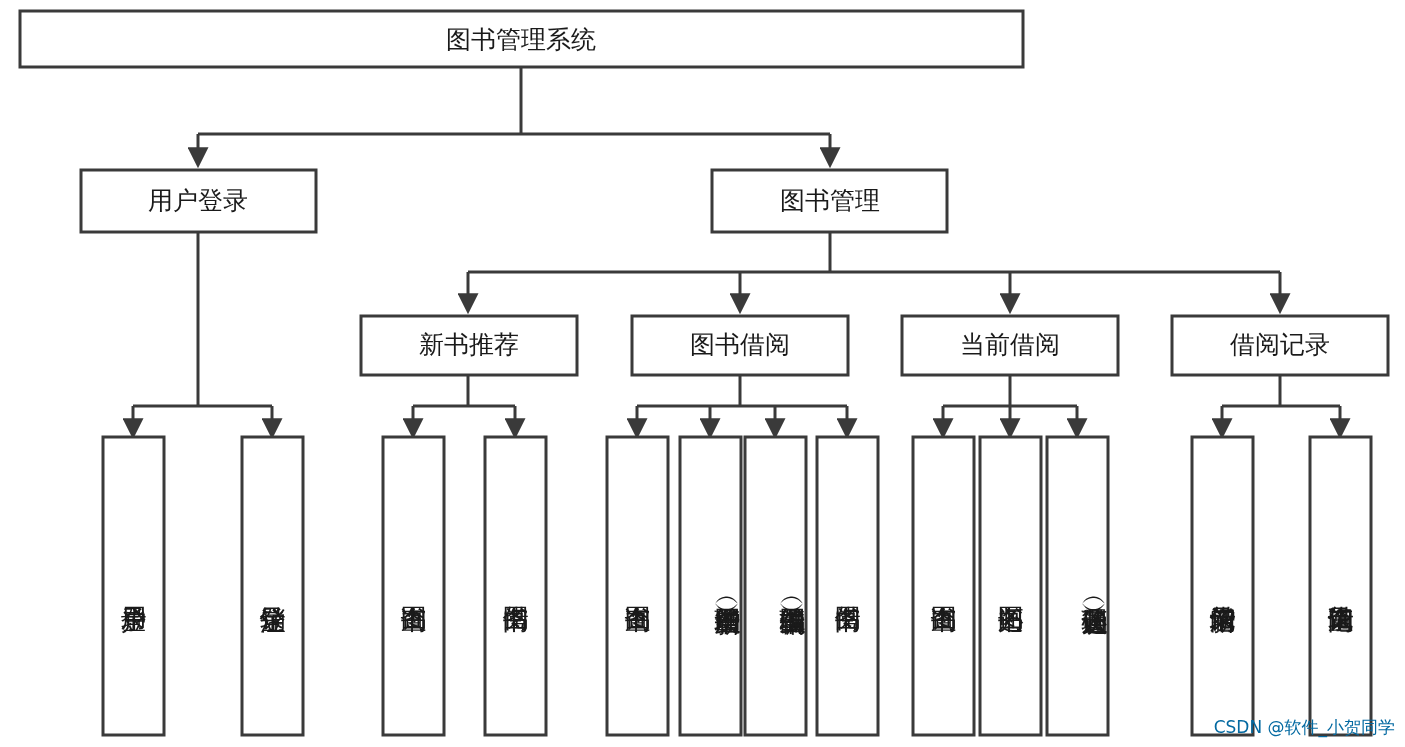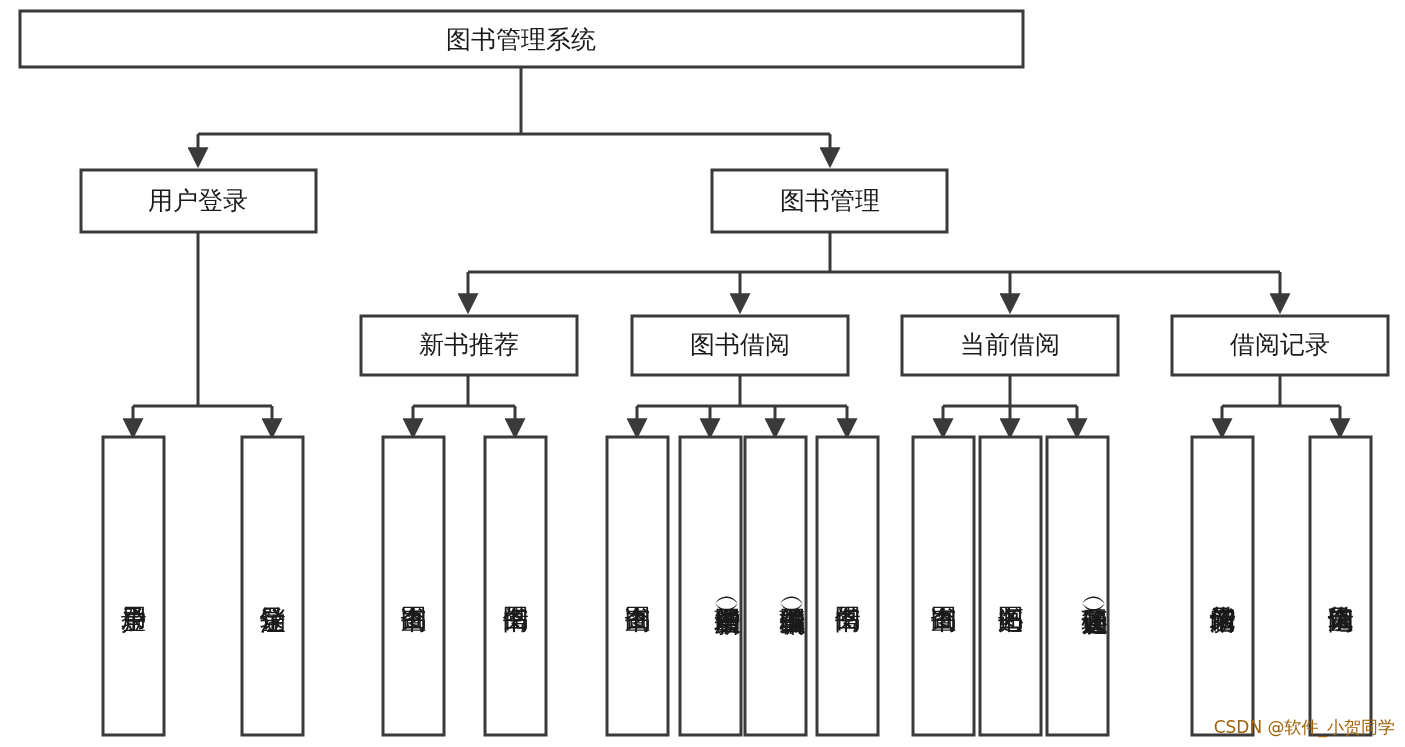--- a/index.html
+++ b/index.html
@@ -3,21 +3,21 @@
 <meta charset="utf-8">
 <style>
   html,body{margin:0;padding:0;background:#ffffff;}
   body{width:1405px;height:747px;overflow:hidden;
        font-family:"DejaVu Sans","Liberation Sans",sans-serif;}
   #diagram{position:absolute;left:0;top:0;width:1405px;height:747px;}
   .node-box{fill:#ffffff;stroke:#3a3a3a;stroke-width:3;}
   .edge{stroke:#3a3a3a;stroke-width:3;fill:none;}
   .node-label{fill:#1a1a1a;font-size:25px;font-family:"DejaVu Sans","Liberation Sans",sans-serif;
               dominant-baseline:middle;text-anchor:middle;}
-  .watermark{position:absolute;right:10px;bottom:8px;color:#a16207;font-size:17px;
+  .watermark{position:absolute;right:10px;bottom:8px;color:#0369a1;font-size:17px;
              font-family:"DejaVu Sans","Liberation Sans",sans-serif;white-space:nowrap;}
   .vtext{writing-mode:vertical-rl;text-orientation:upright;}
 </style>
 </head>
 <body>
 
 <svg id="diagram" viewBox="0 0 1405 747" xmlns="http://www.w3.org/2000/svg">
   <defs>
     <marker id="arrow" viewBox="0 0 12 12" refX="9" refY="6" markerWidth="7" markerHeight="7" orient="auto-start-reverse">
       <path d="M 0 0 L 12 6 L 0 12 z" fill="#3a3a3a"></path>

